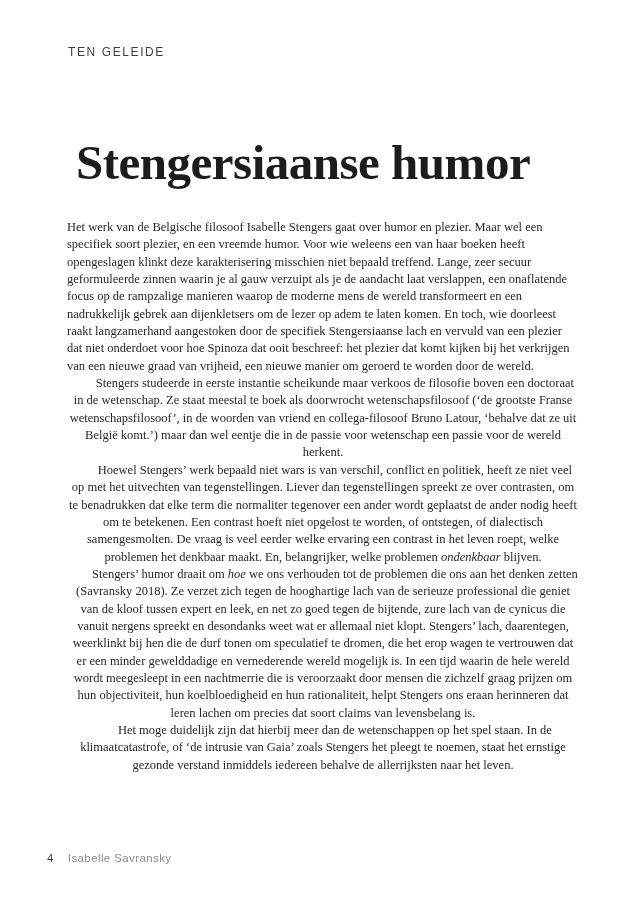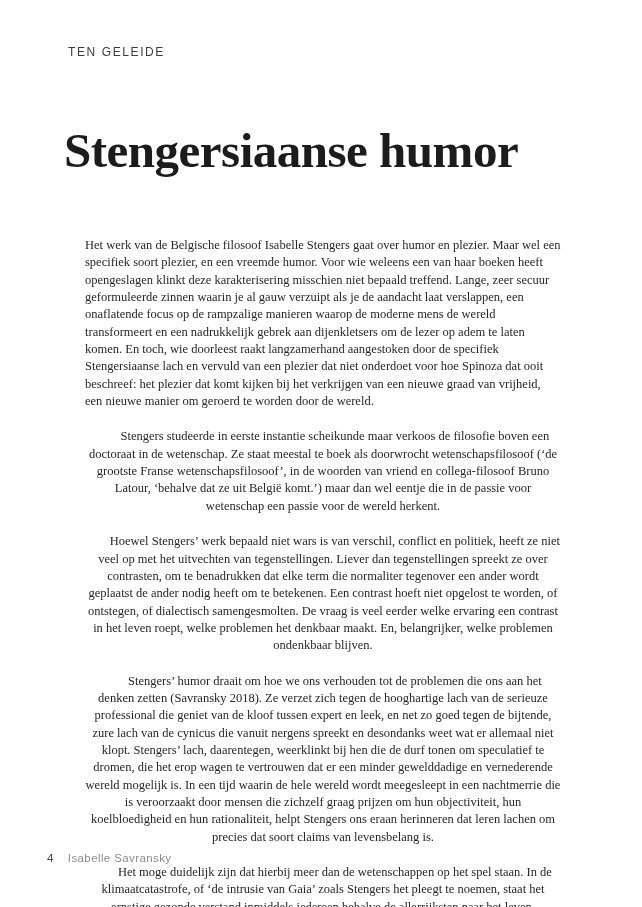--- a/index.html
+++ b/index.html
@@ -22,47 +22,48 @@
     font-family: "Liberation Sans", sans-serif;
     font-size: 12px;
     letter-spacing: 1.6px;
     color: #3d3d3d;
     white-space: nowrap;
   }
   .title {
     position: absolute;
     left: 64px;
     top: 122px;
-    margin: 0;
+    margin: 12px;
     font-family: "Liberation Serif", serif;
     font-weight: 700;
     font-size: 49px;
     letter-spacing: -0.5px;
     color: #1c1c1c;
     white-space: nowrap;
   }
   .article {
     position: absolute;
     left: 67px;
     top: 219px;
     width: 512px;
     font-size: 12.5px;
     line-height: 17.35px;
     color: #272727;
     text-align: left;
   }
   .article p {
-    margin: 18px;
+    margin: 0;
     padding: 0;
   }
   .article p.indent {
     text-indent: 1.9em;
     text-align: center;
   }
   .article .em {
+    font-style: italic;
   }
   .footer {
     position: absolute;
     left: 47px;
     top: 852px;
     font-family: "Liberation Sans", sans-serif;
     font-size: 11.5px;
     letter-spacing: 0.4px;
     color: #8d8d8d;
     white-space: nowrap;

